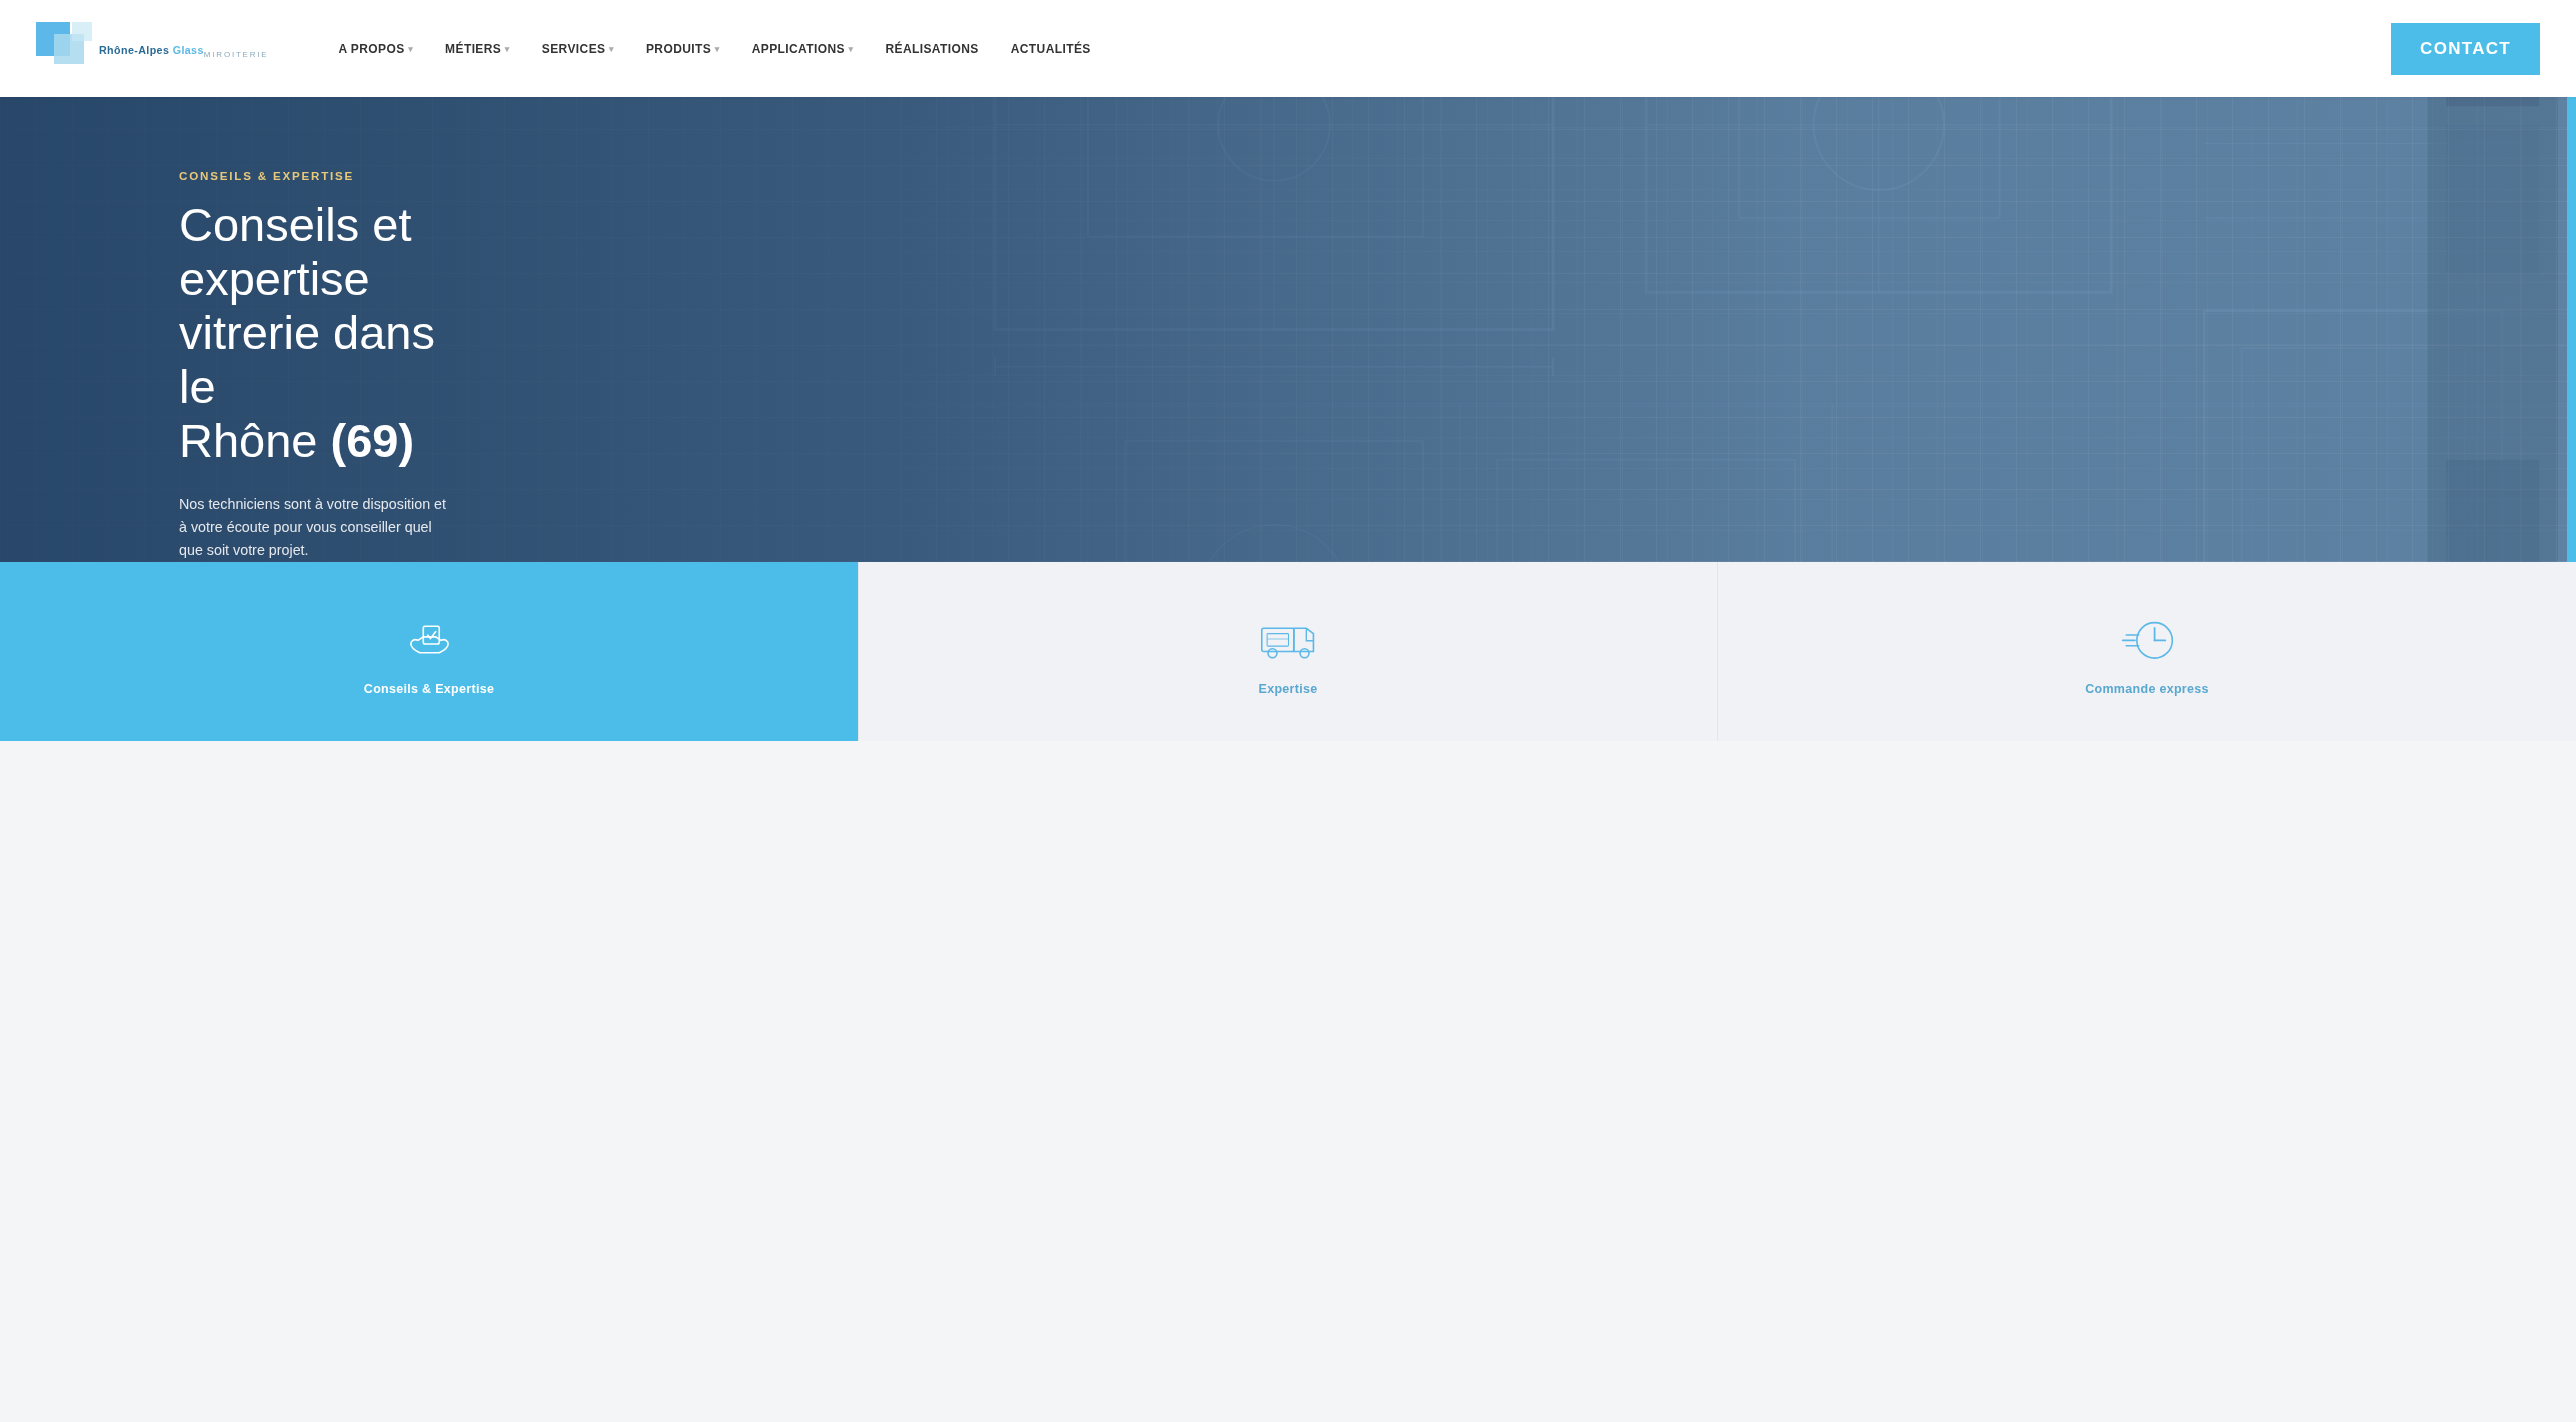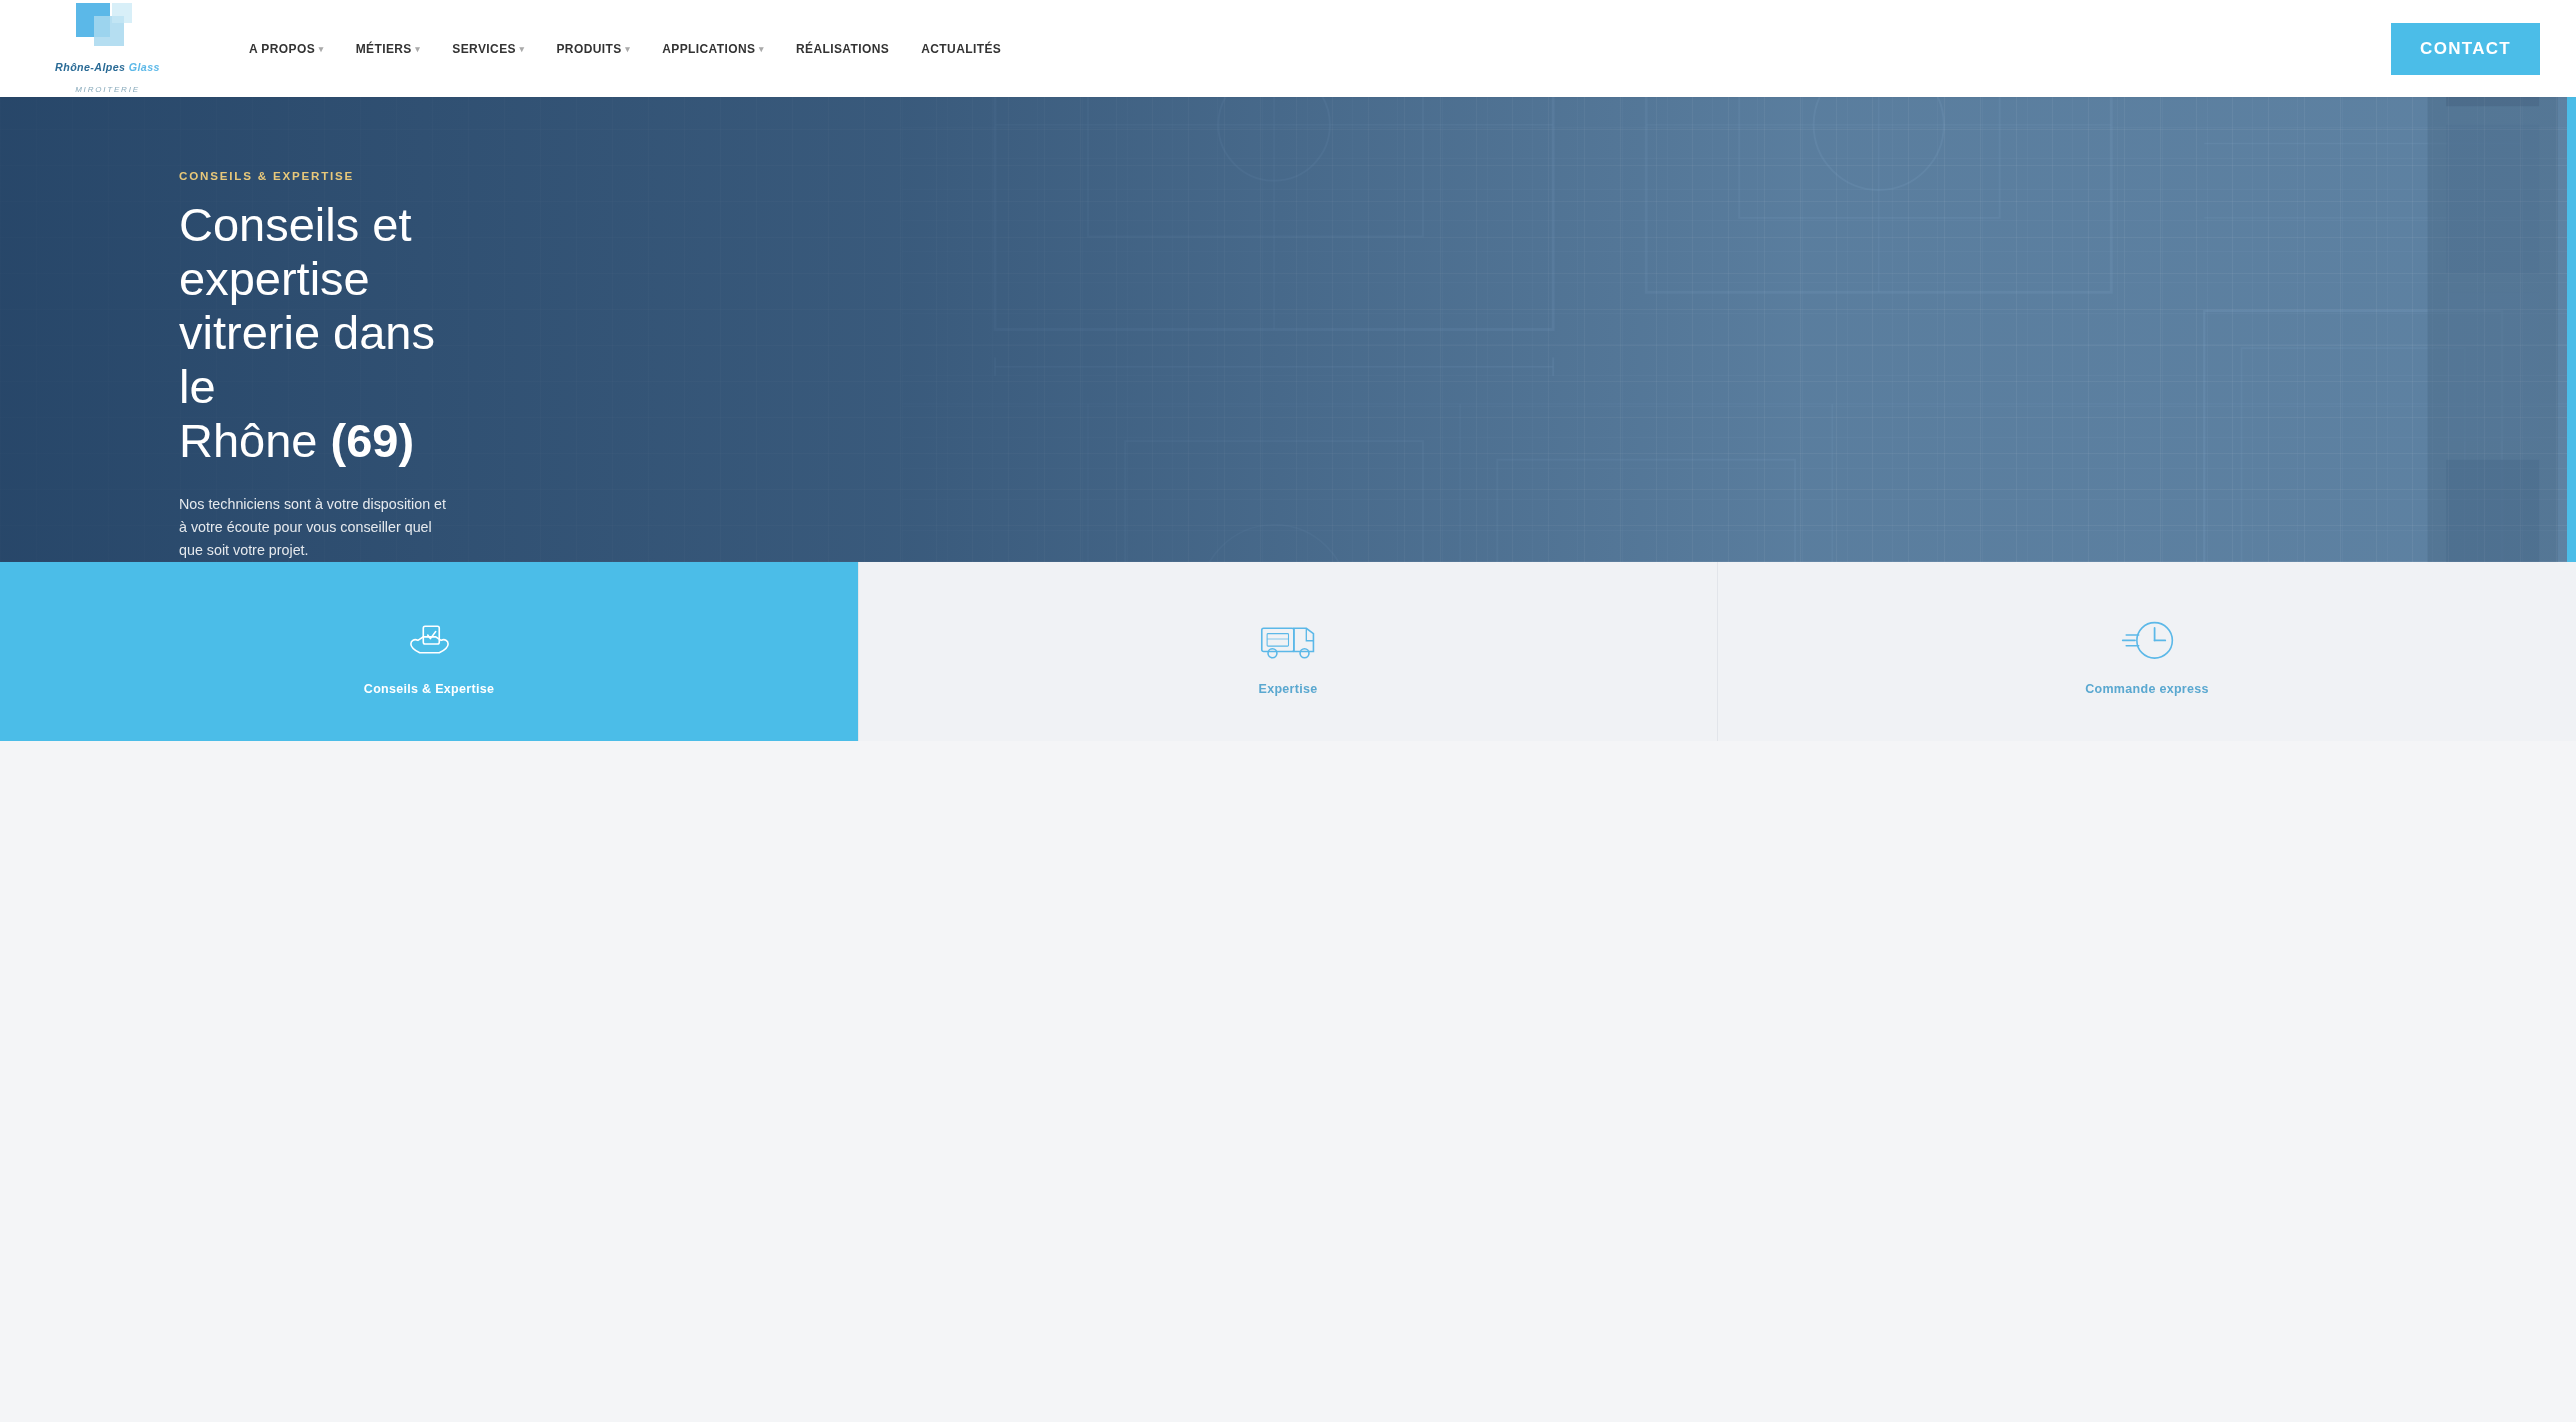--- a/index.html
+++ b/index.html
@@ -11,25 +11,24 @@
       height: 97px;
       display: flex;
       align-items: center;
       padding: 0 36px;
       position: relative;
       z-index: 100;
       box-shadow: 0 0.9px 3.6px rgba(0,0,0,0.07);
     }
     .logo-area {
       display: flex;
-      flex-direction: column;
+      flex-direction: row;
       align-items: center;
       margin-right: 54px;
       min-width: 143px;
-      font-style: italic;
     }
     .logo-icon {
       width: 63px;
       height: 54px;
       position: relative;
     }
     .logo-sq1 {
       width: 34px; height: 34px;
       background: #5bb8e8;
       position: absolute;

